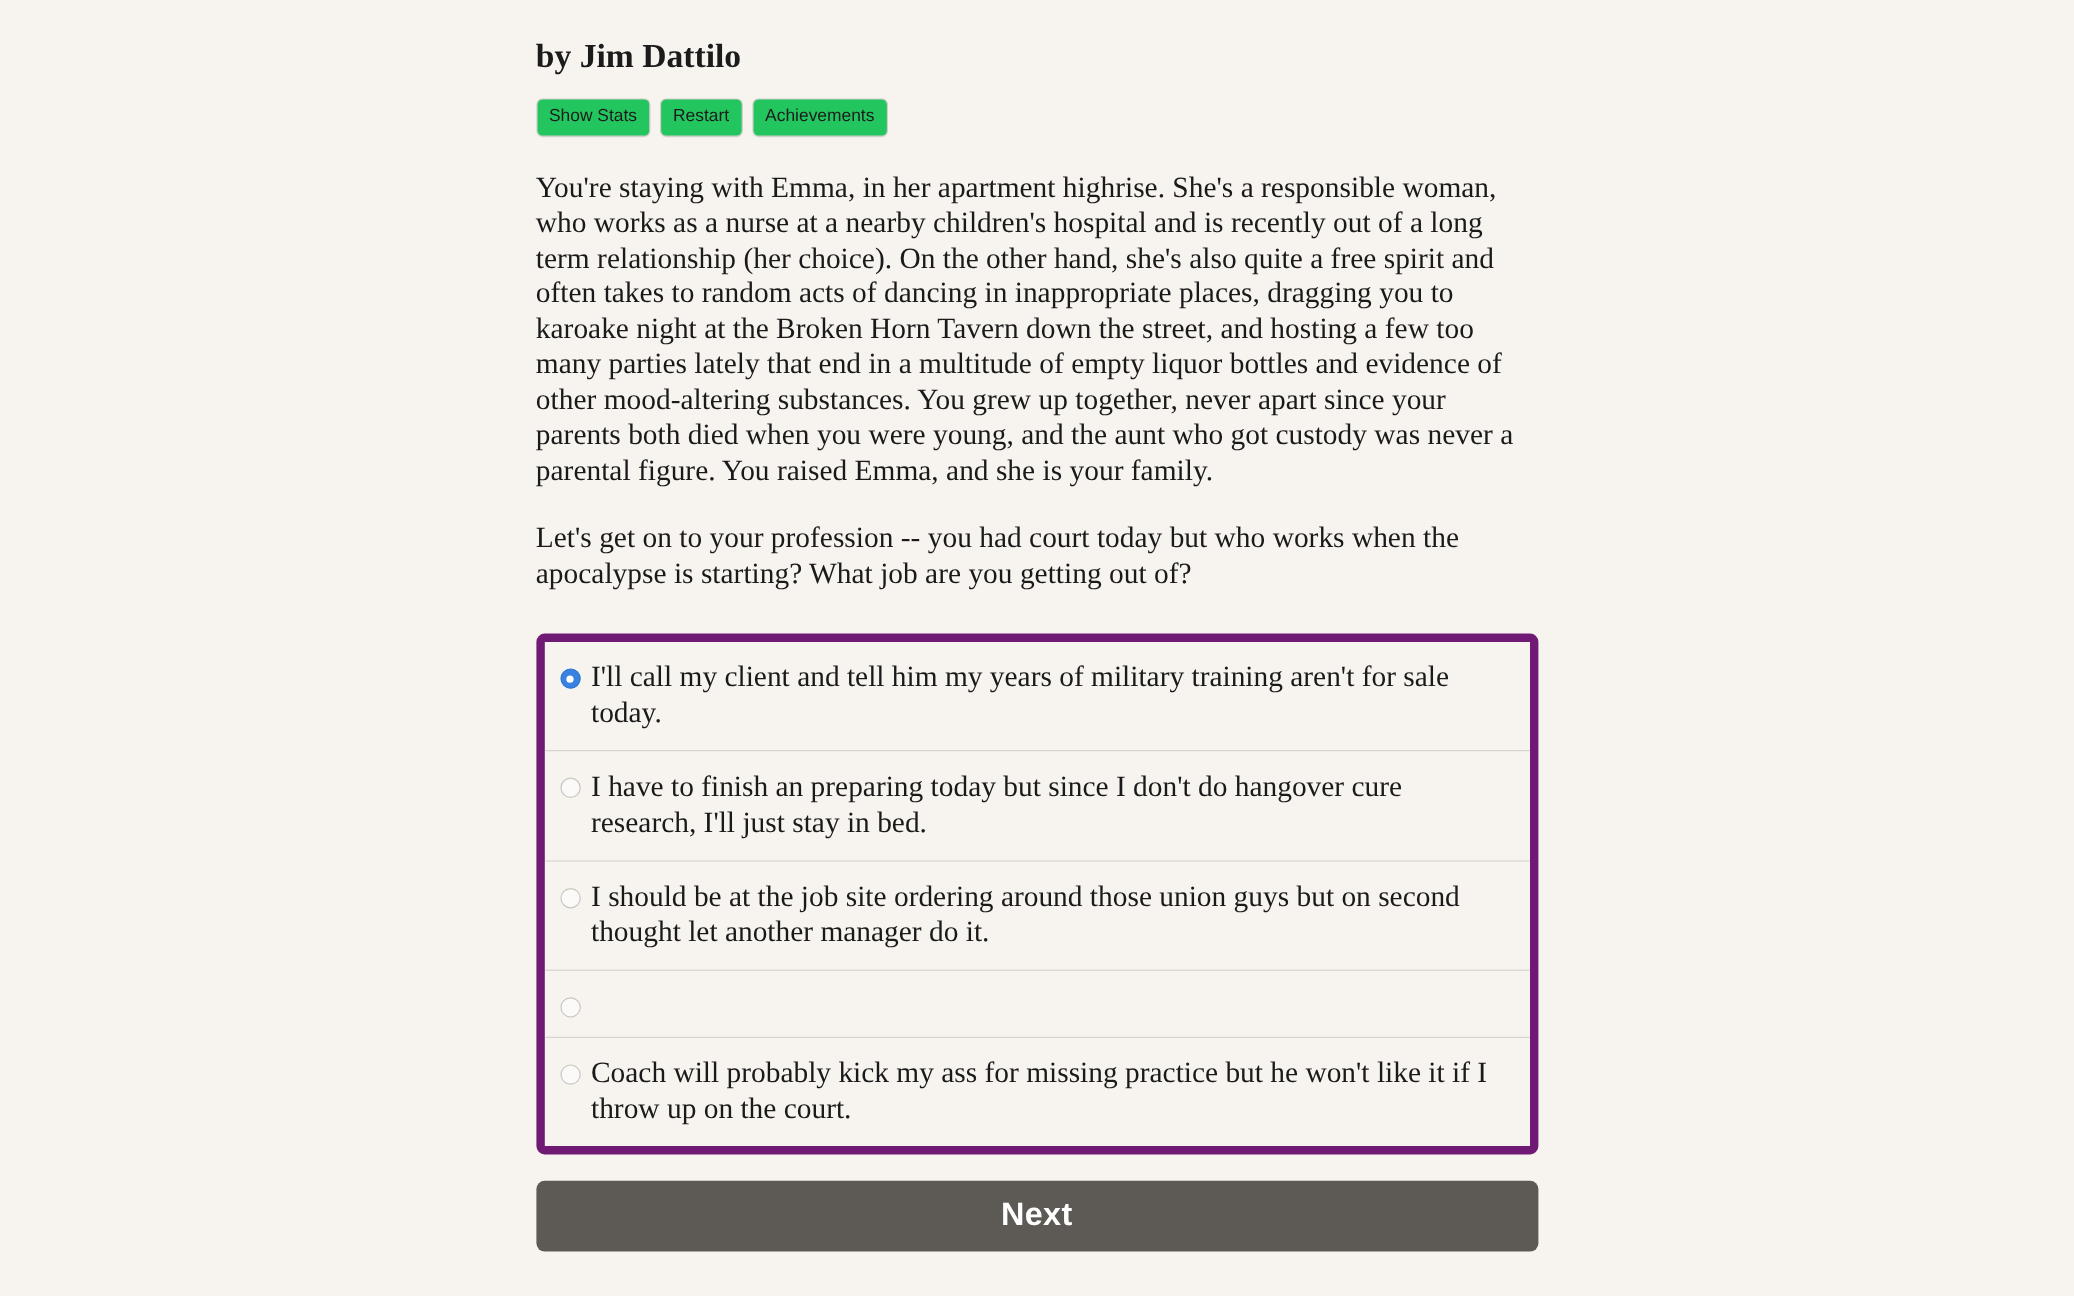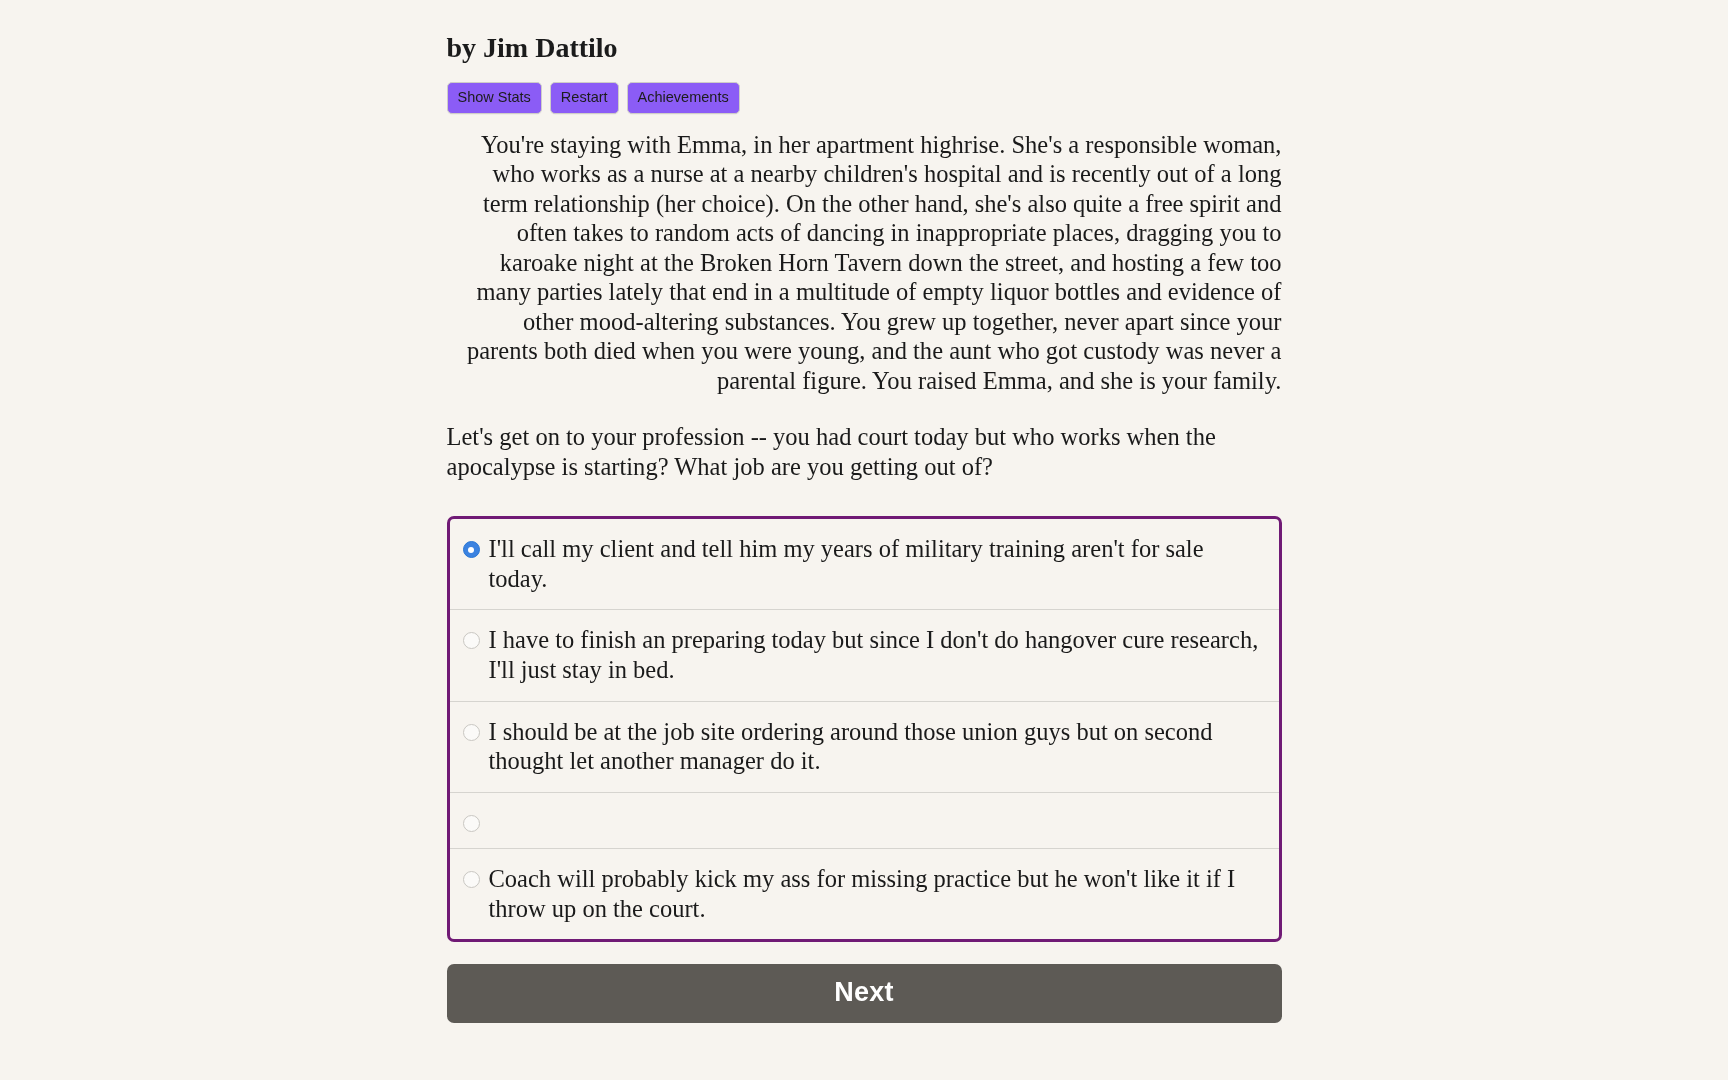--- a/index.html
+++ b/index.html
@@ -47,42 +47,42 @@
     display: flex;
     gap: 8px;
     align-items: center;
   }
 
   .menu-button {
     font-family: "Liberation Sans", "DejaVu Sans", sans-serif;
     font-size: 14.5px;
     line-height: 1;
     color: #1c1c1c;
-    background: #8b5cf6;
+    background: #22c55e;
     border: 1px solid #cfcdc8;
     border-radius: 5px;
     padding: 7px 10px 8px 10px;
     cursor: pointer;
     box-shadow: 0 1px 0 rgba(0,0,0,0.03);
   }
 
   .story-paragraph {
     font-size: 24.5px;
     line-height: 1.205;
     margin: 0;
     padding: 0;
     color: #1a1a1a;
     letter-spacing: 0.01px;
   }
-  #story-paragraph-1 { margin-top: 16px; text-align: right; }
+  #story-paragraph-1 { margin-top: 28px; }
   #story-paragraph-2 { margin-top: 27px; }
 
   #choices-box {
     margin-top: 35px;
-    border: 3px solid #701a75;
+    border: 7px solid #701a75;
     border-radius: 7px;
     background: transparent;
     overflow: hidden;
   }
 
   .choice-row {
     display: flex;
     align-items: flex-start;
     padding: 15px 13px 16px 13px;
     border-bottom: 1px solid #d6d4cf;

